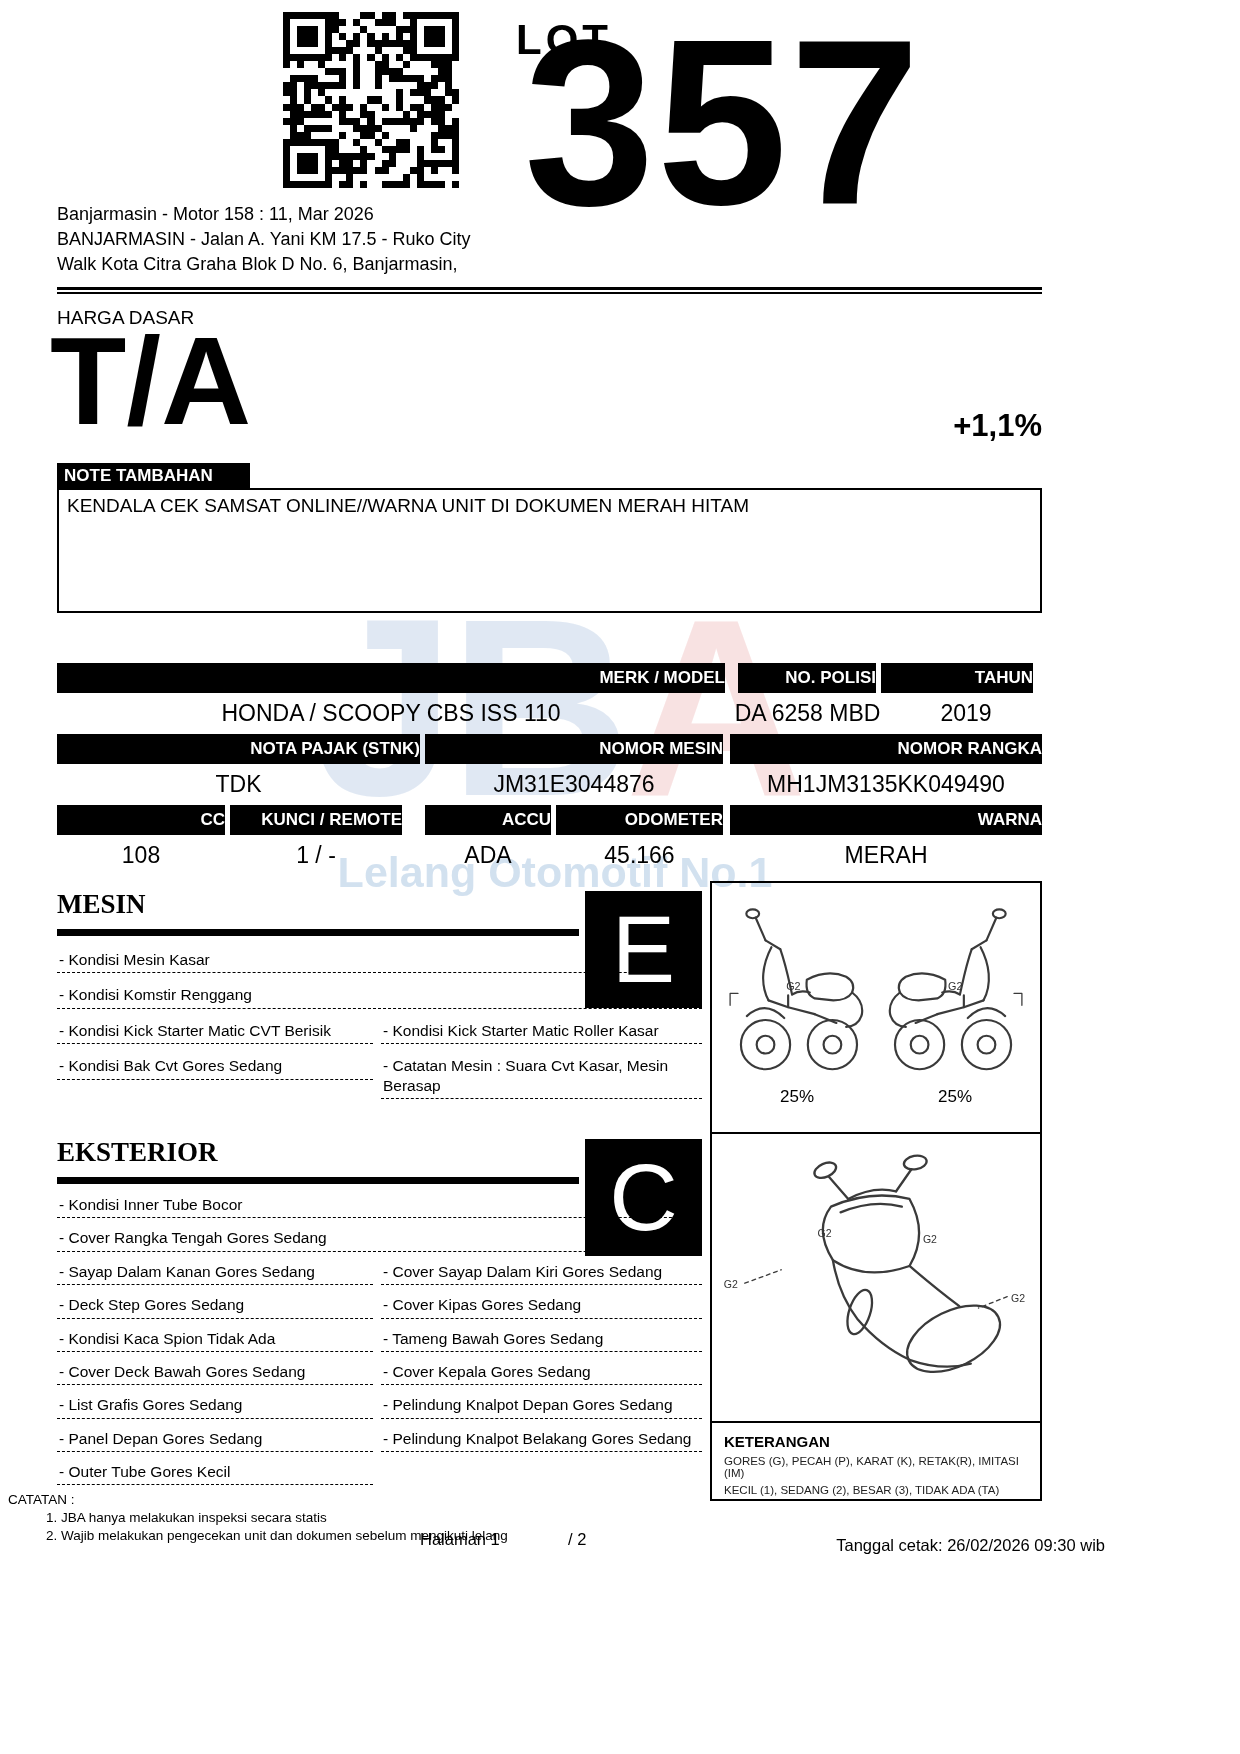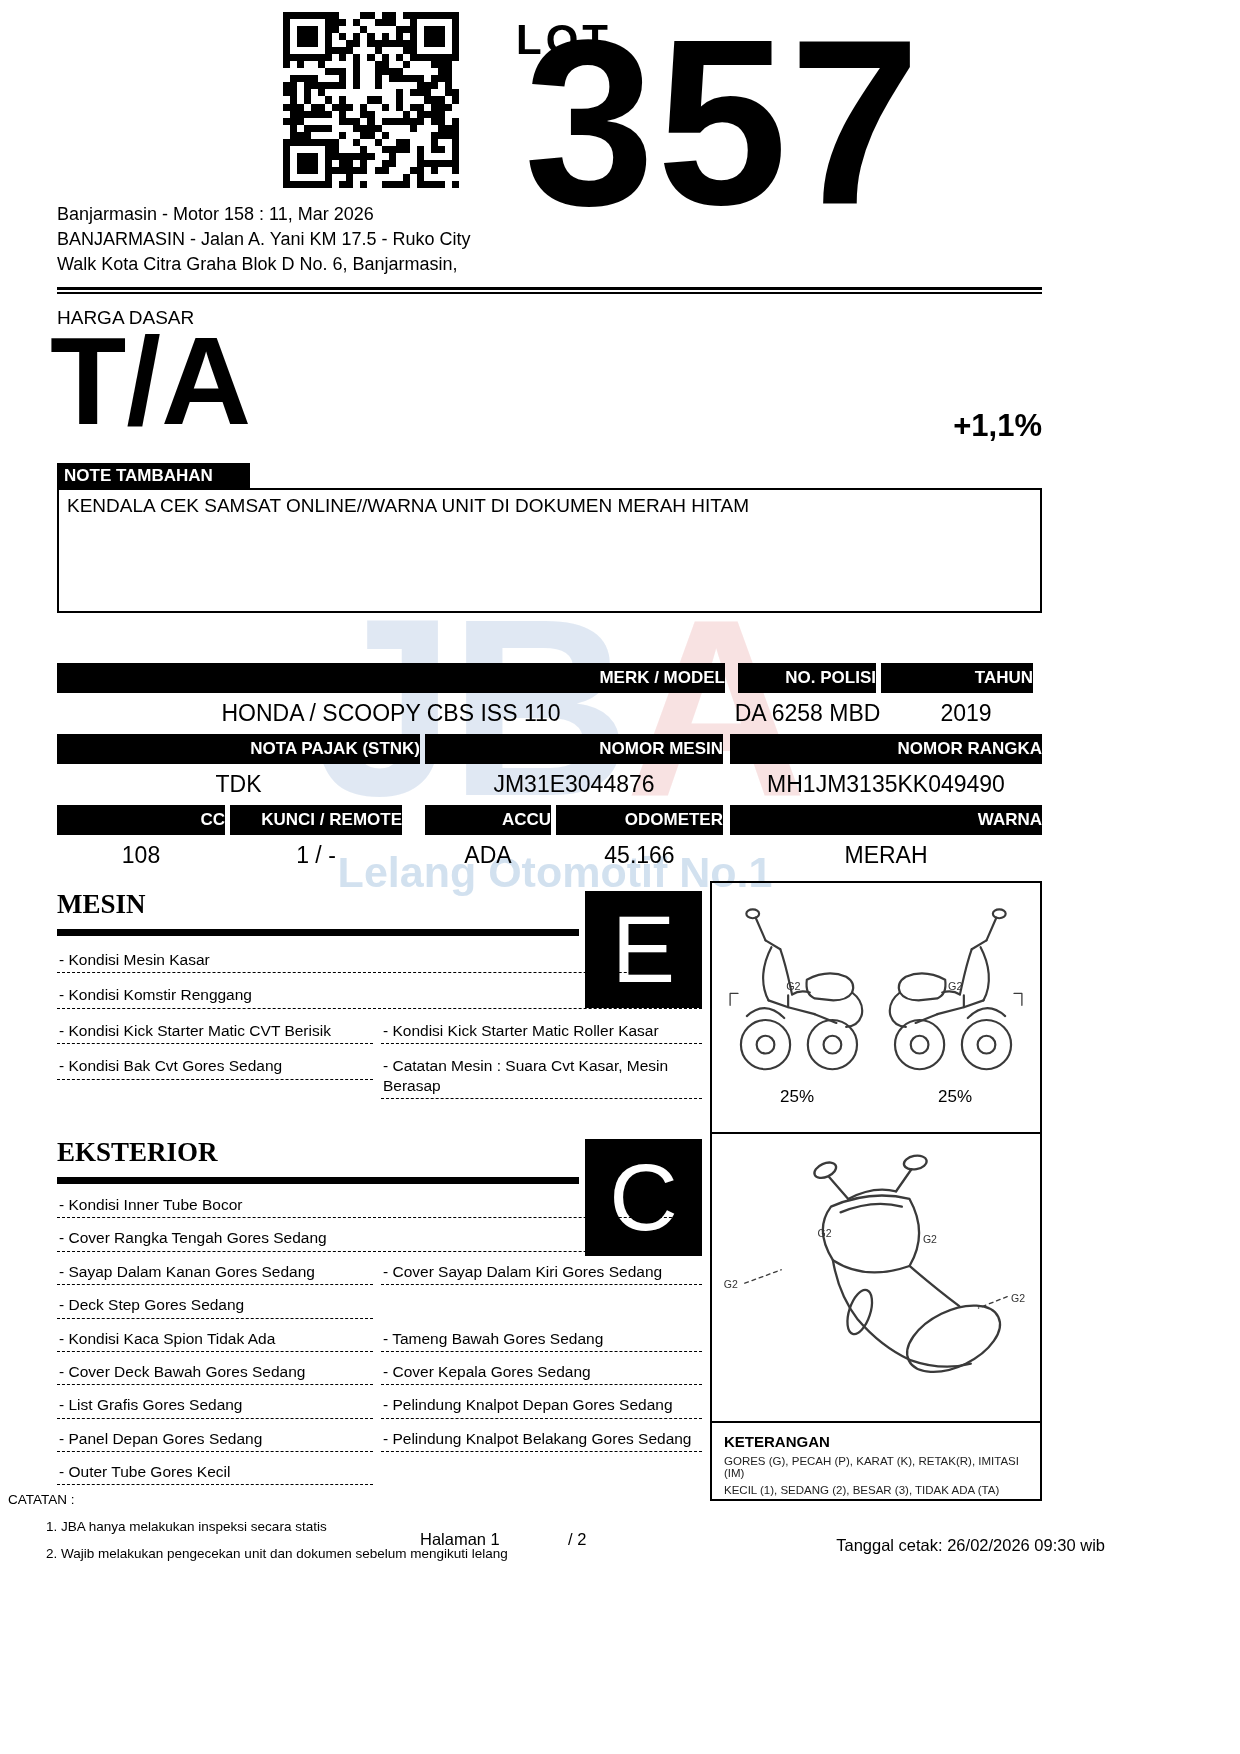--- a/index.html
+++ b/index.html
@@ -81,21 +81,21 @@
   .pct-label { font-size:17px; margin-top:4px; }
   .box-top { height:291px; padding:6px; }
   .box-top svg { width:316px; height:273px; }
   .box-ket { height:80px; padding:10px 12px; }
   .ket-title { font-size:15px; font-weight:bold; }
   .ket-line { font-size:11.5px; margin-top:5px; color:#222; }
   .g2 { font-size:11px; fill:#333; font-family:"Liberation Sans",sans-serif; }
 
   
   .catatan { left:8px; top:1492px; font-size:13.5px; }
-  .catatan .item { margin-left:38px; margin-top:12px; }
+  .catatan .item { margin-left:38px; margin-top:3px; }
   .footer-page-label { left:420px; top:1530px; font-size:16.5px; }
   .footer-page-total { left:568px; top:1530px; font-size:16.5px; }
   .footer-printed { right:135px; top:1536px; font-size:16.5px; }
 </style>
 </head>
 <body>
 
 <svg width="0" height="0" style="position:absolute">
   <defs>
     <g id="sc-side" fill="none" stroke="#3a3a3a" stroke-width="2.2" stroke-linecap="round" stroke-linejoin="round">
@@ -560,20 +560,21 @@
     </div>
     <div class="cond-row">
       <div class="ccell full">- Cover Rangka Tengah Gores Sedang</div>
     </div>
     <div class="cond-row">
       <div class="ccell left">- Sayap Dalam Kanan Gores Sedang</div>
       <div class="ccell right">- Cover Sayap Dalam Kiri Gores Sedang</div>
     </div>
     <div class="cond-row">
       <div class="ccell left">- Deck Step Gores Sedang</div>
+      <div class="ccell right">- Cover Kipas Gores Sedang</div>
     </div>
     <div class="cond-row">
       <div class="ccell left">- Kondisi Kaca Spion Tidak Ada</div>
       <div class="ccell right">- Tameng Bawah Gores Sedang</div>
     </div>
     <div class="cond-row">
       <div class="ccell left">- Cover Deck Bawah Gores Sedang</div>
       <div class="ccell right">- Cover Kepala Gores Sedang</div>
     </div>
     <div class="cond-row">

